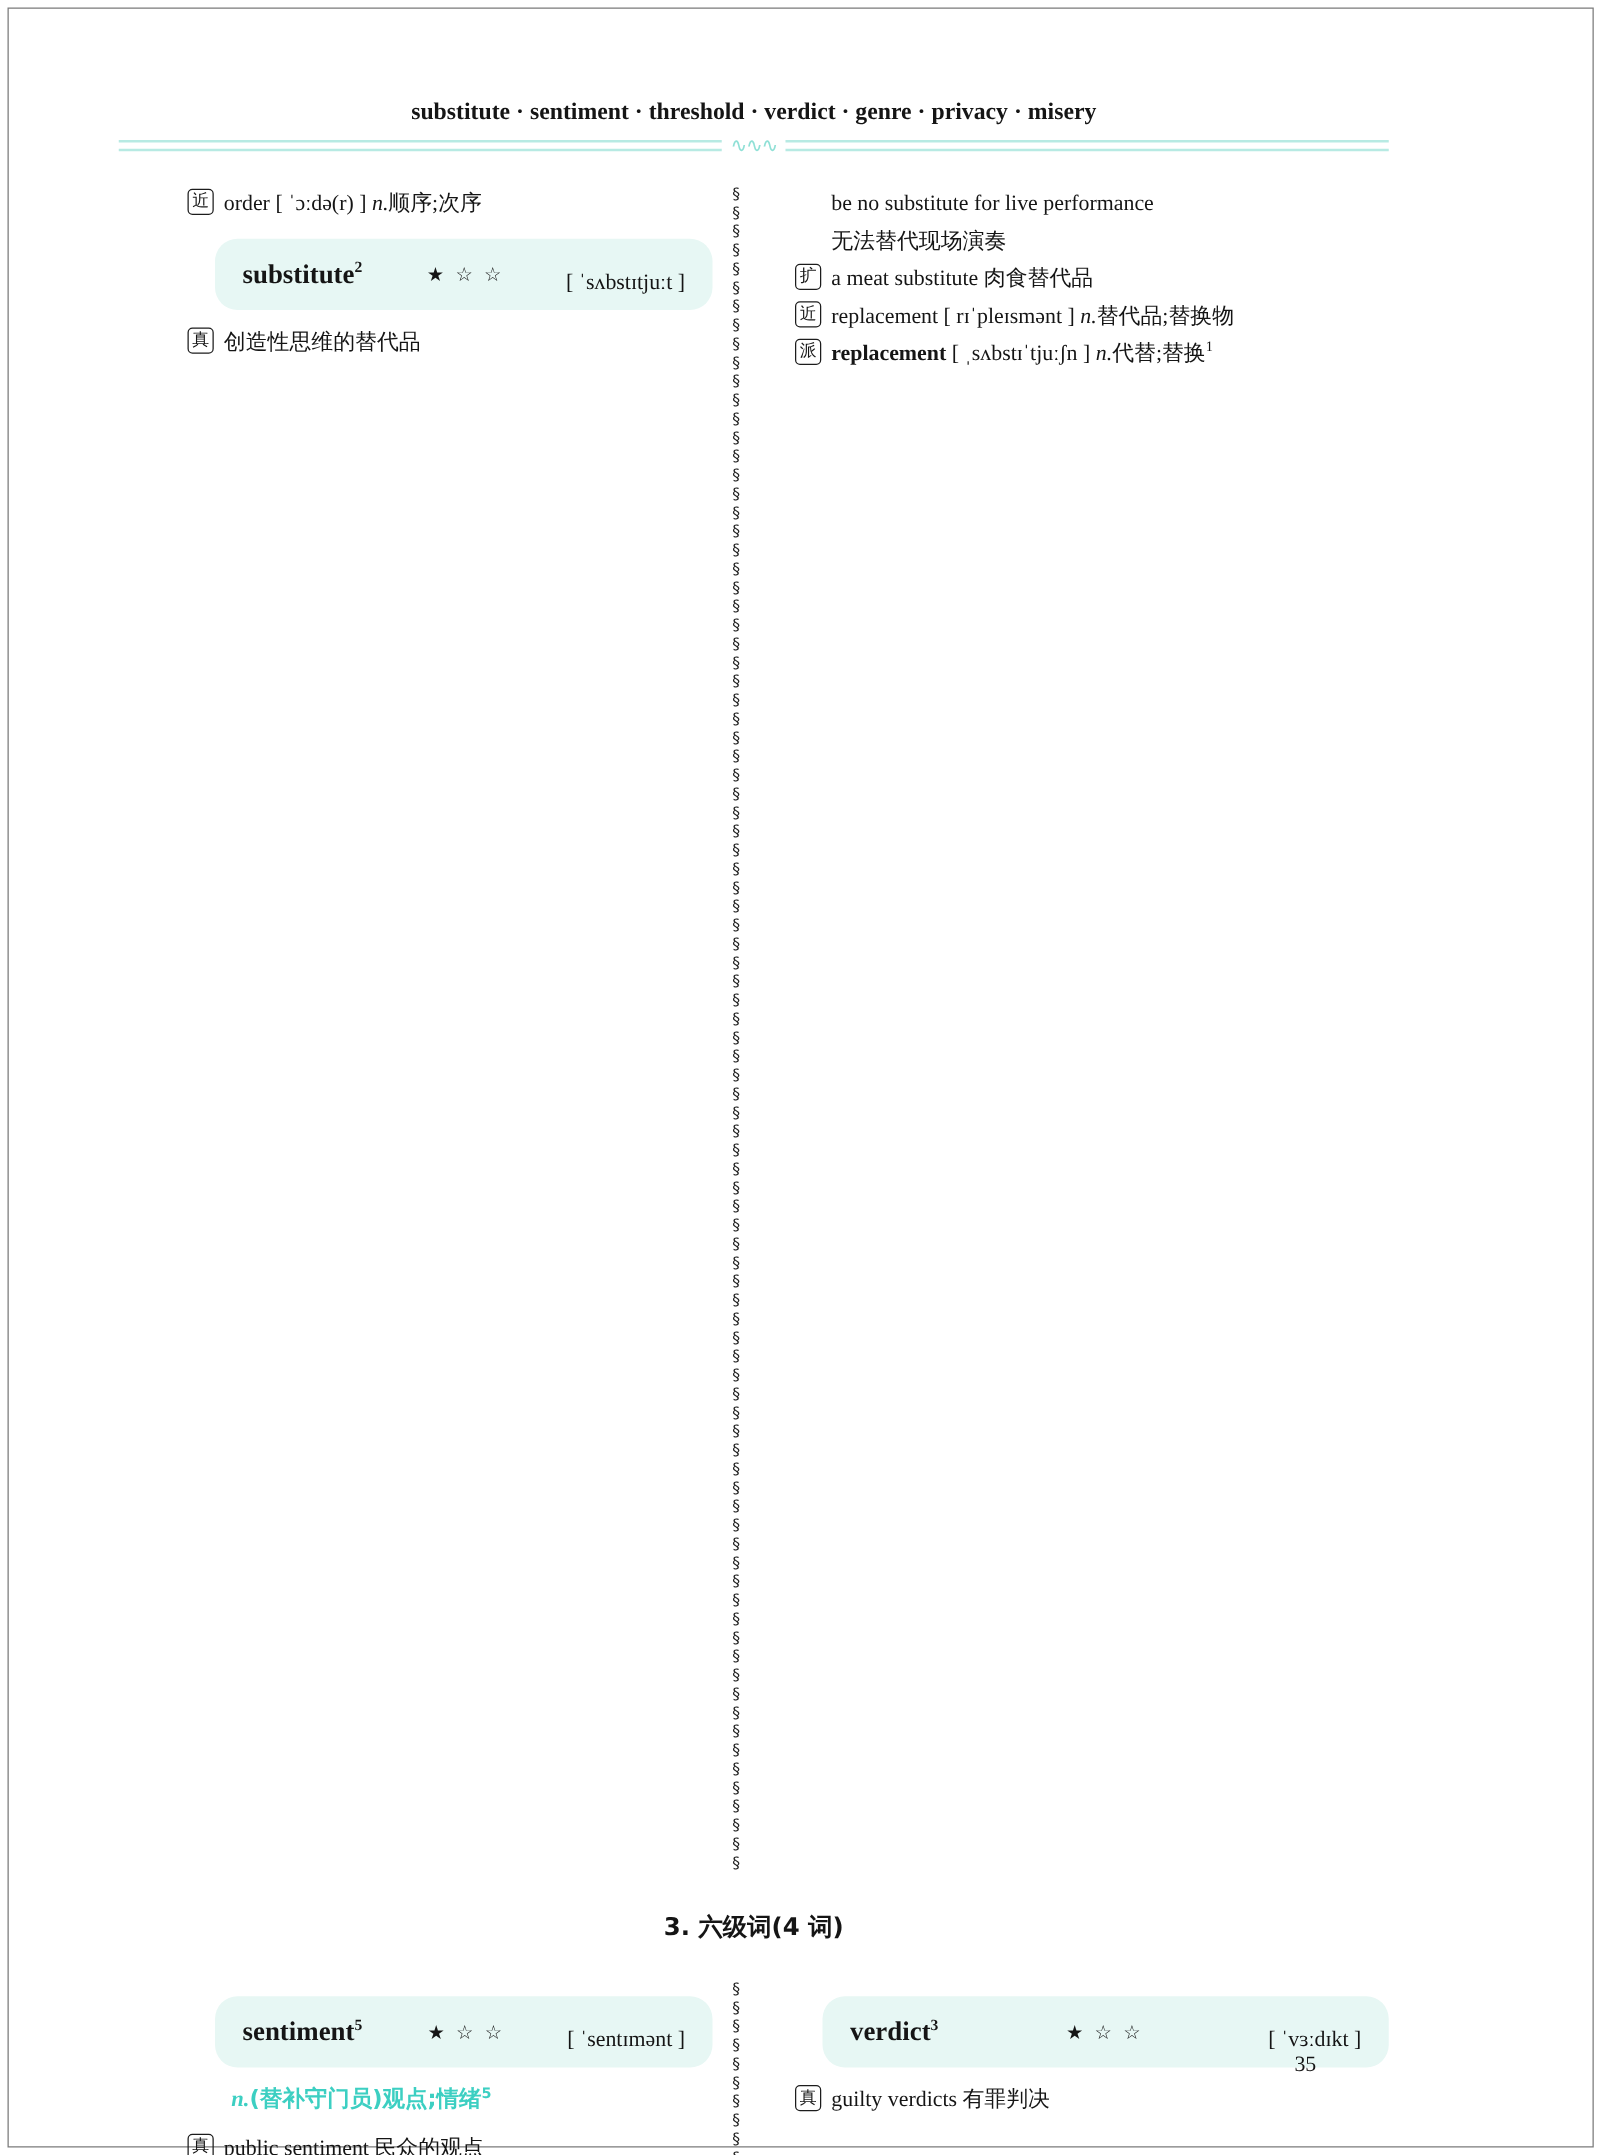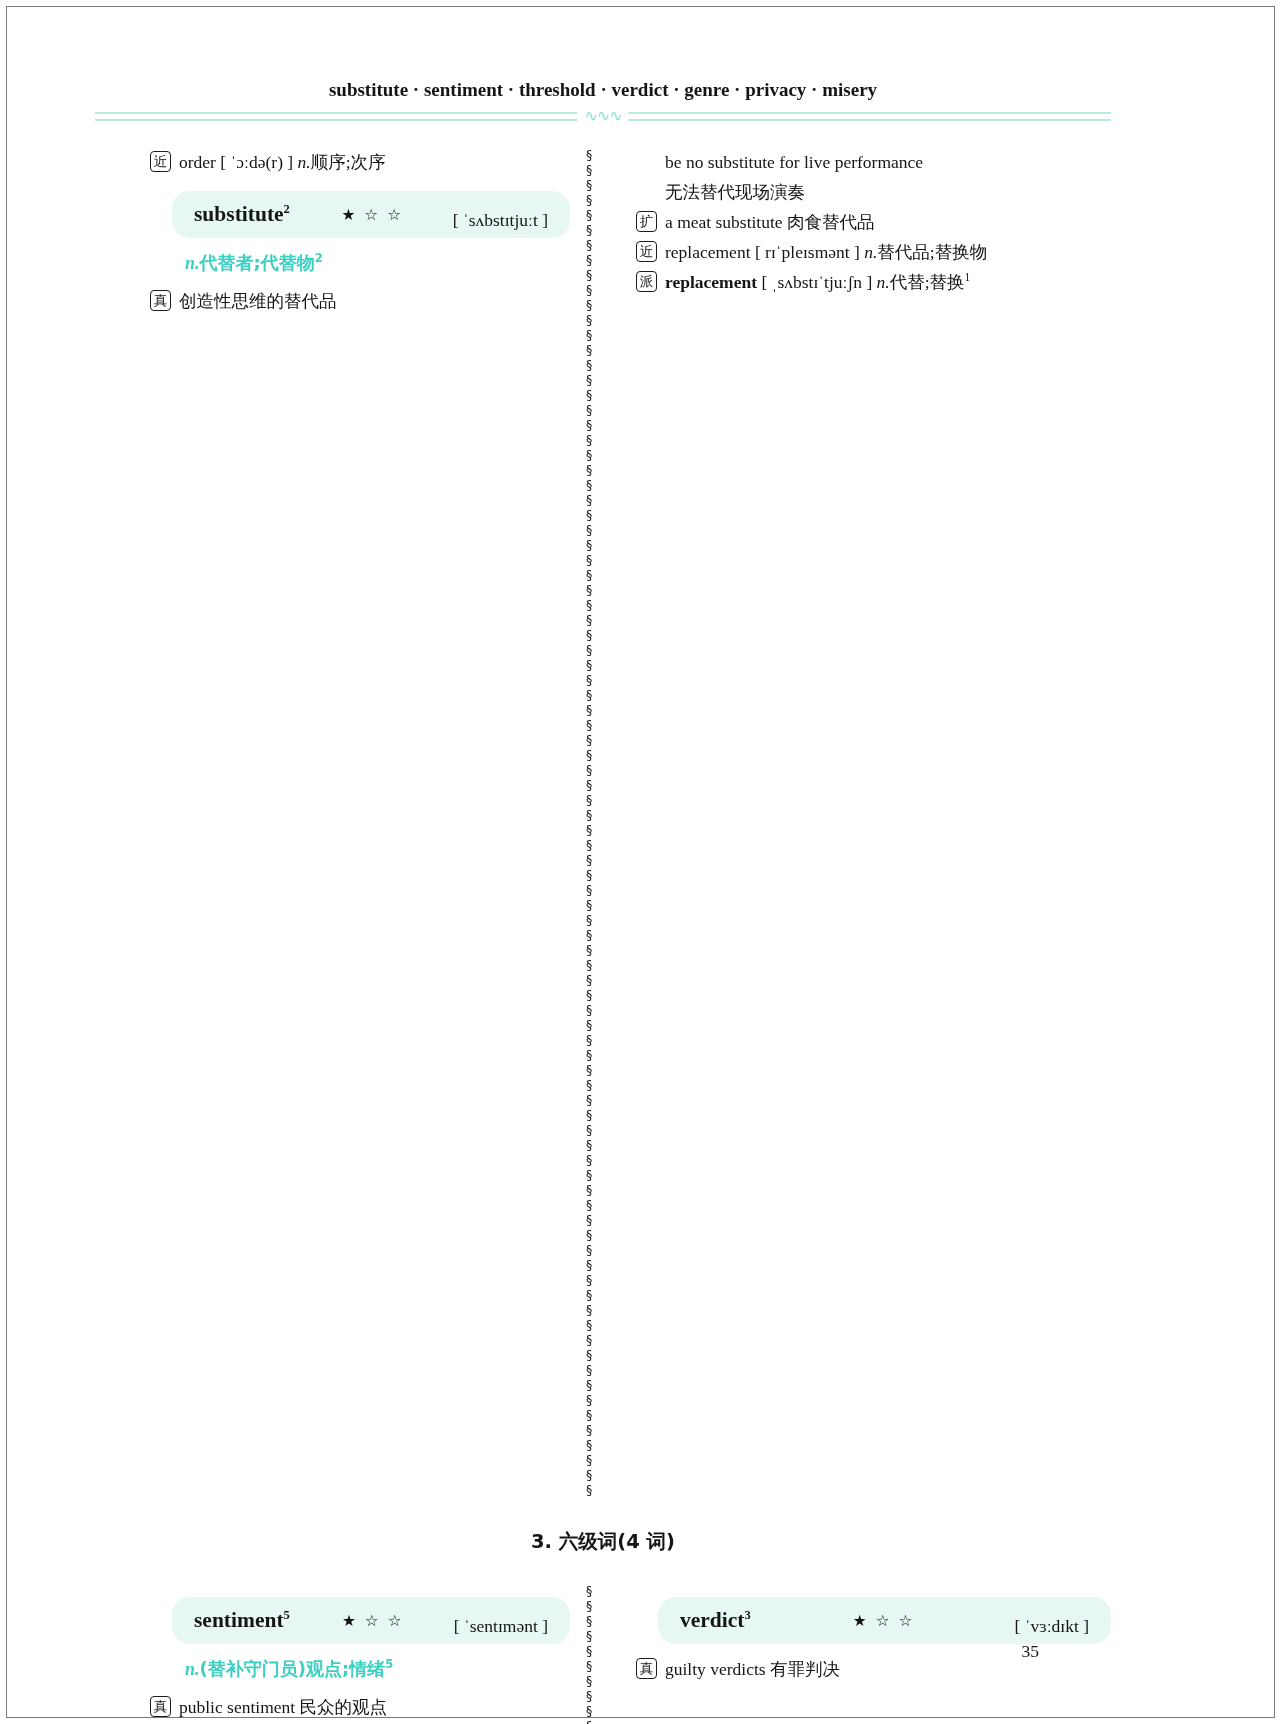--- a/index.html
+++ b/index.html
@@ -37,21 +37,21 @@
   .col{box-sizing:border-box;}
   .col-left{width:475px;padding-left:55px;}
   .divider{width:38px;display:flex;justify-content:center;overflow:hidden;}
   .divider-inner{
     font-family:"DejaVu Sans",sans-serif;font-size:12.5px;line-height:15px;
     color:#232323;text-align:center;white-space:pre-line;user-select:none;
   }
   .col-right{flex:1;padding-left:28px;}
   .card{
     display:flex;align-items:center;background:var(--card-bg);
-    border-radius:18px;height:47px;margin:14px 0 10px 22px;padding:0 22px;
+    border-radius:18px;height:57px;margin:14px 0 10px 22px;padding:0 22px;
   }
   .card .w{font-size:21.5px;font-weight:bold;white-space:nowrap;}
   .card .wsup{vertical-align:super;font-size:12.5px;line-height:0;font-weight:bold;}
   .card .stars{
     flex:1;text-align:center;font-family:"DejaVu Sans",sans-serif;
     font-size:15.5px;letter-spacing:9px;text-indent:9px;white-space:nowrap;
   }
   .card .cph{font-size:17.5px;white-space:nowrap;margin-top:12px;}
   .def{
     margin:2px 0 8px 35px;font-size:18px;line-height:30px;color:var(--teal-text);
@@ -65,21 +65,21 @@
     display:flex;align-items:center;justify-content:center;
     font-family:"DejaVu Sans",sans-serif;font-size:13.5px;line-height:1;
   }
   .tag-empty{border-color:transparent;}
   .lines{flex:1;min-width:0;}
   .line{font-size:17.5px;line-height:30px;}
   .r-pos{font-style:italic;}
   .r-bold{font-weight:bold;}
   .r-sup{vertical-align:super;font-size:11.5px;line-height:0;}
   .page-number{
-    position:absolute;right:242px;bottom:62px;font-size:17.5px;
+    position:absolute;right:228px;bottom:62px;font-size:17.5px;
     font-family:"Liberation Serif","DejaVu Serif",serif;
   }
 </style>
 </head>
 <body>
 
 <div class="frame"></div>
 
 <div class="content">
   <div class="header-words">substitute · sentiment · threshold · verdict · genre · privacy · misery</div>
@@ -93,21 +93,20 @@
             <span class="tagbox">近</span>
             <div class="lines">
               <div class="line"><span class="r-en">order </span><span class="r-ph">[ ˈɔːdə(r) ] </span><span class="r-pos">n.</span><span class="r-zh">顺序;次序</span></div>
             </div>
           </div>
           <div class="card">
             <span class="w">substitute<sup class="wsup">2</sup></span>
             <span class="stars">★☆☆</span>
             <span class="cph">[ ˈsʌbstɪtjuːt ]</span>
           </div>
-          <div class="def"><span class="r-pos">n.</span><span class="r-zh">代替者;代替物</span><span class="r-sup">2</span></div>
           <div class="item">
             <span class="tagbox">真</span>
             <div class="lines">
               <div class="line"><span class="r-zh">创造性思维的替代品</span></div>
             </div>
           </div>
         </div>
         <div class="divider">
           <div class="divider-inner">§
 §

